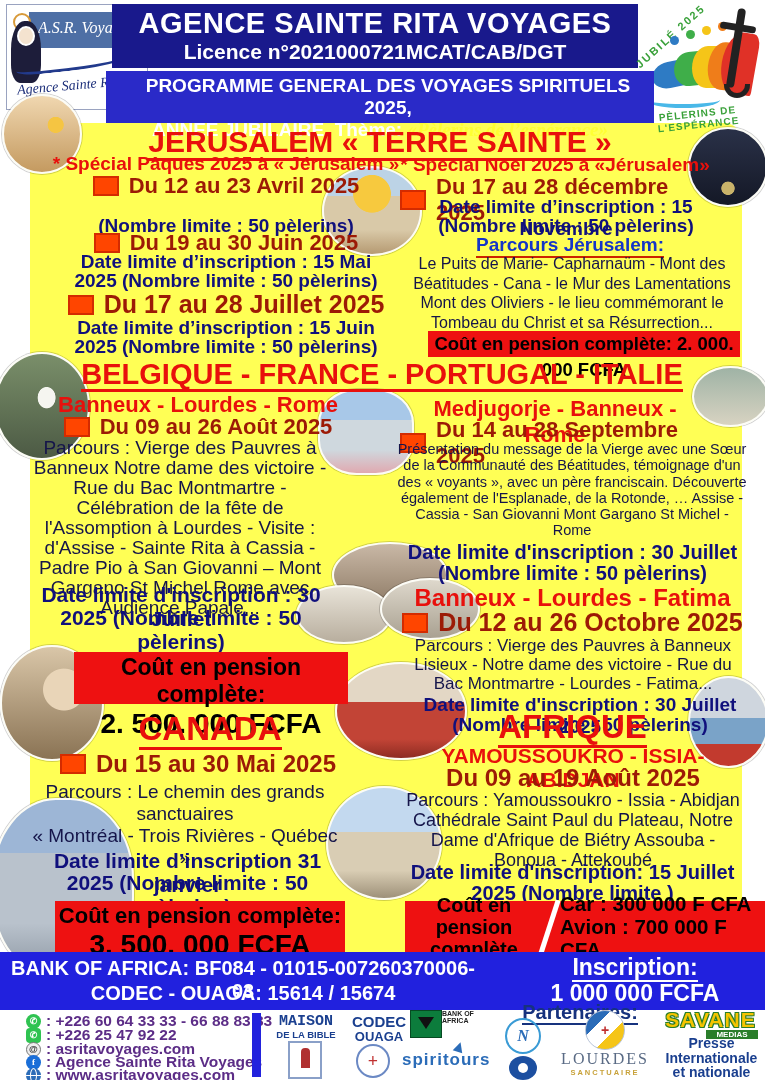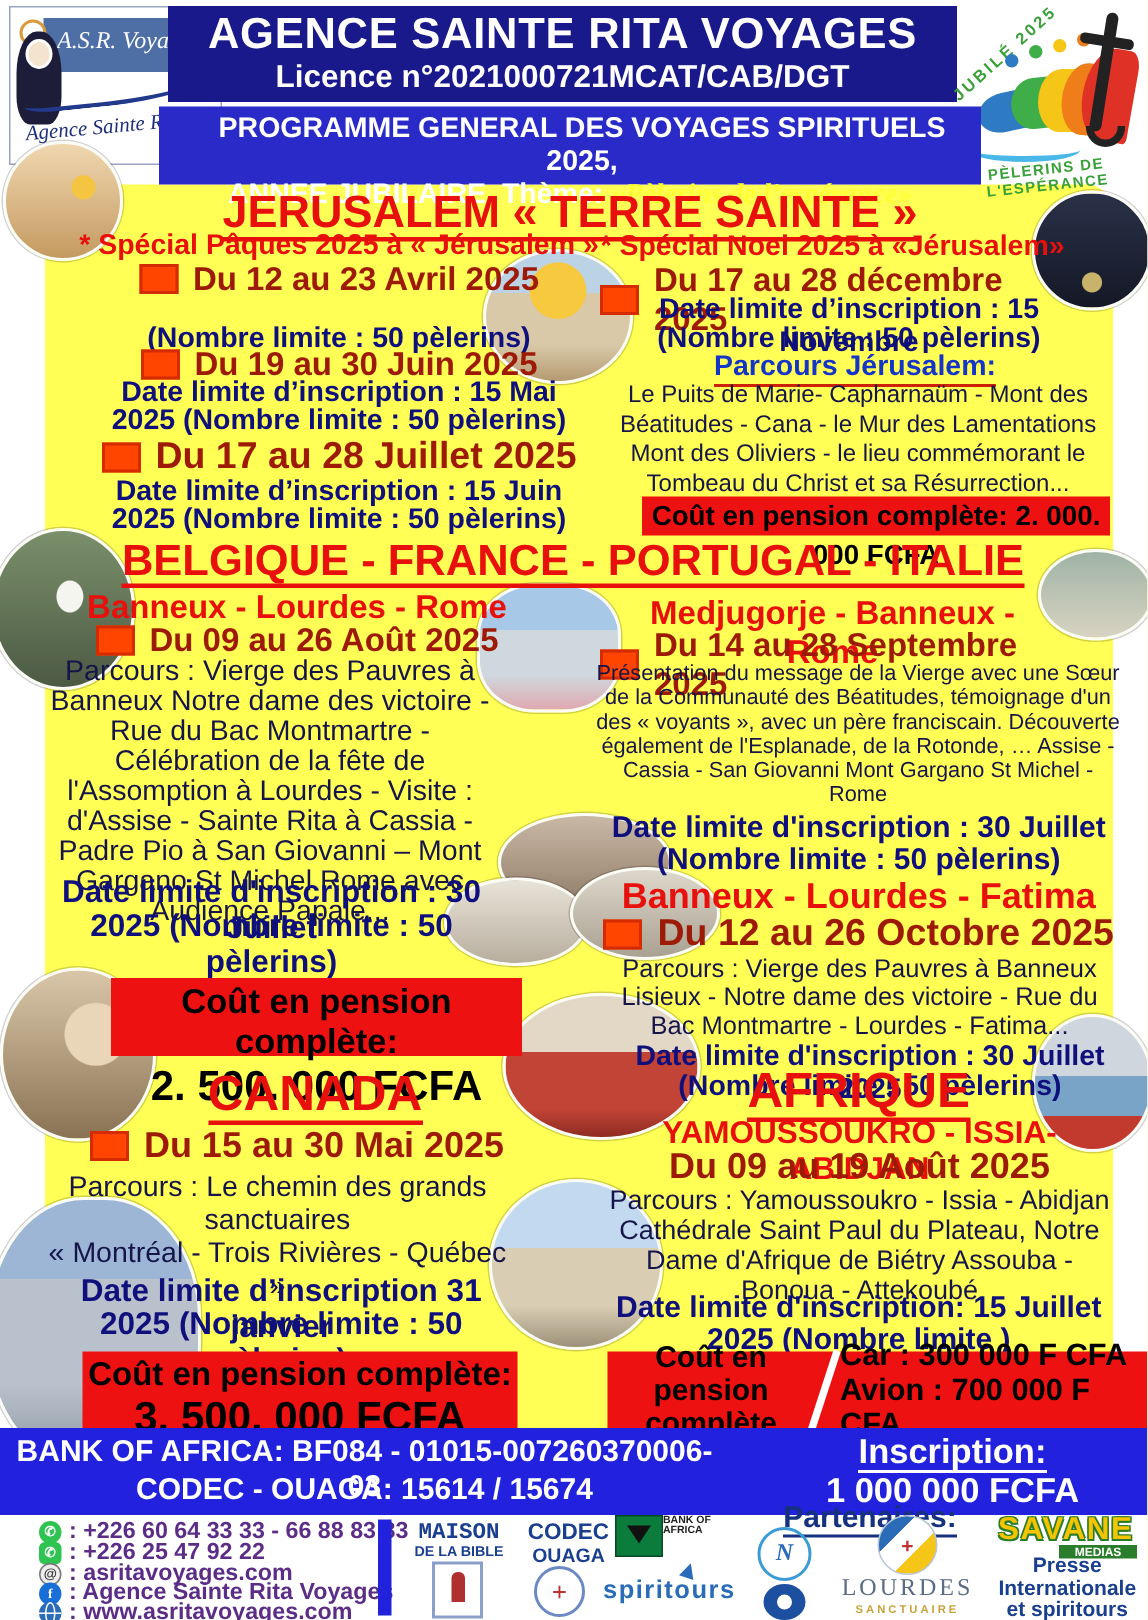--- a/index.html
+++ b/index.html
@@ -300,16 +300,16 @@
     <div style="font-size:7.5px;color:#c8a23a;letter-spacing:2px;font-weight:bold;">SANCTUAIRE</div>
   </div>
 
   <div class="t" style="left:658px;top:1008px;width:105px;text-align:center;">
     <div style="font-size:21px;font-weight:bold;color:#f5c400;letter-spacing:1px;text-shadow:-1px -1px 0 #2a7d2a,1px -1px 0 #2a7d2a,-1px 1px 0 #2a7d2a,1px 1px 0 #2a7d2a;">SAVANE</div>
     <div style="font-size:8px;font-weight:bold;color:#fff;background:#2a7d2a;width:52px;margin:-2px 0 0 48px;">MEDIAS</div>
   </div>
   <div class="t partner-txt" style="left:660px;top:1036px;width:103px;">
     <div style="font-size:14px;">Presse</div>
     <div style="font-size:14px;">Internationale</div>
-    <div style="font-size:14px;">et spiritours</div>
+    <div style="font-size:14px;">et nationale</div>
   </div>
 
 </div>
 
 </body></html>

